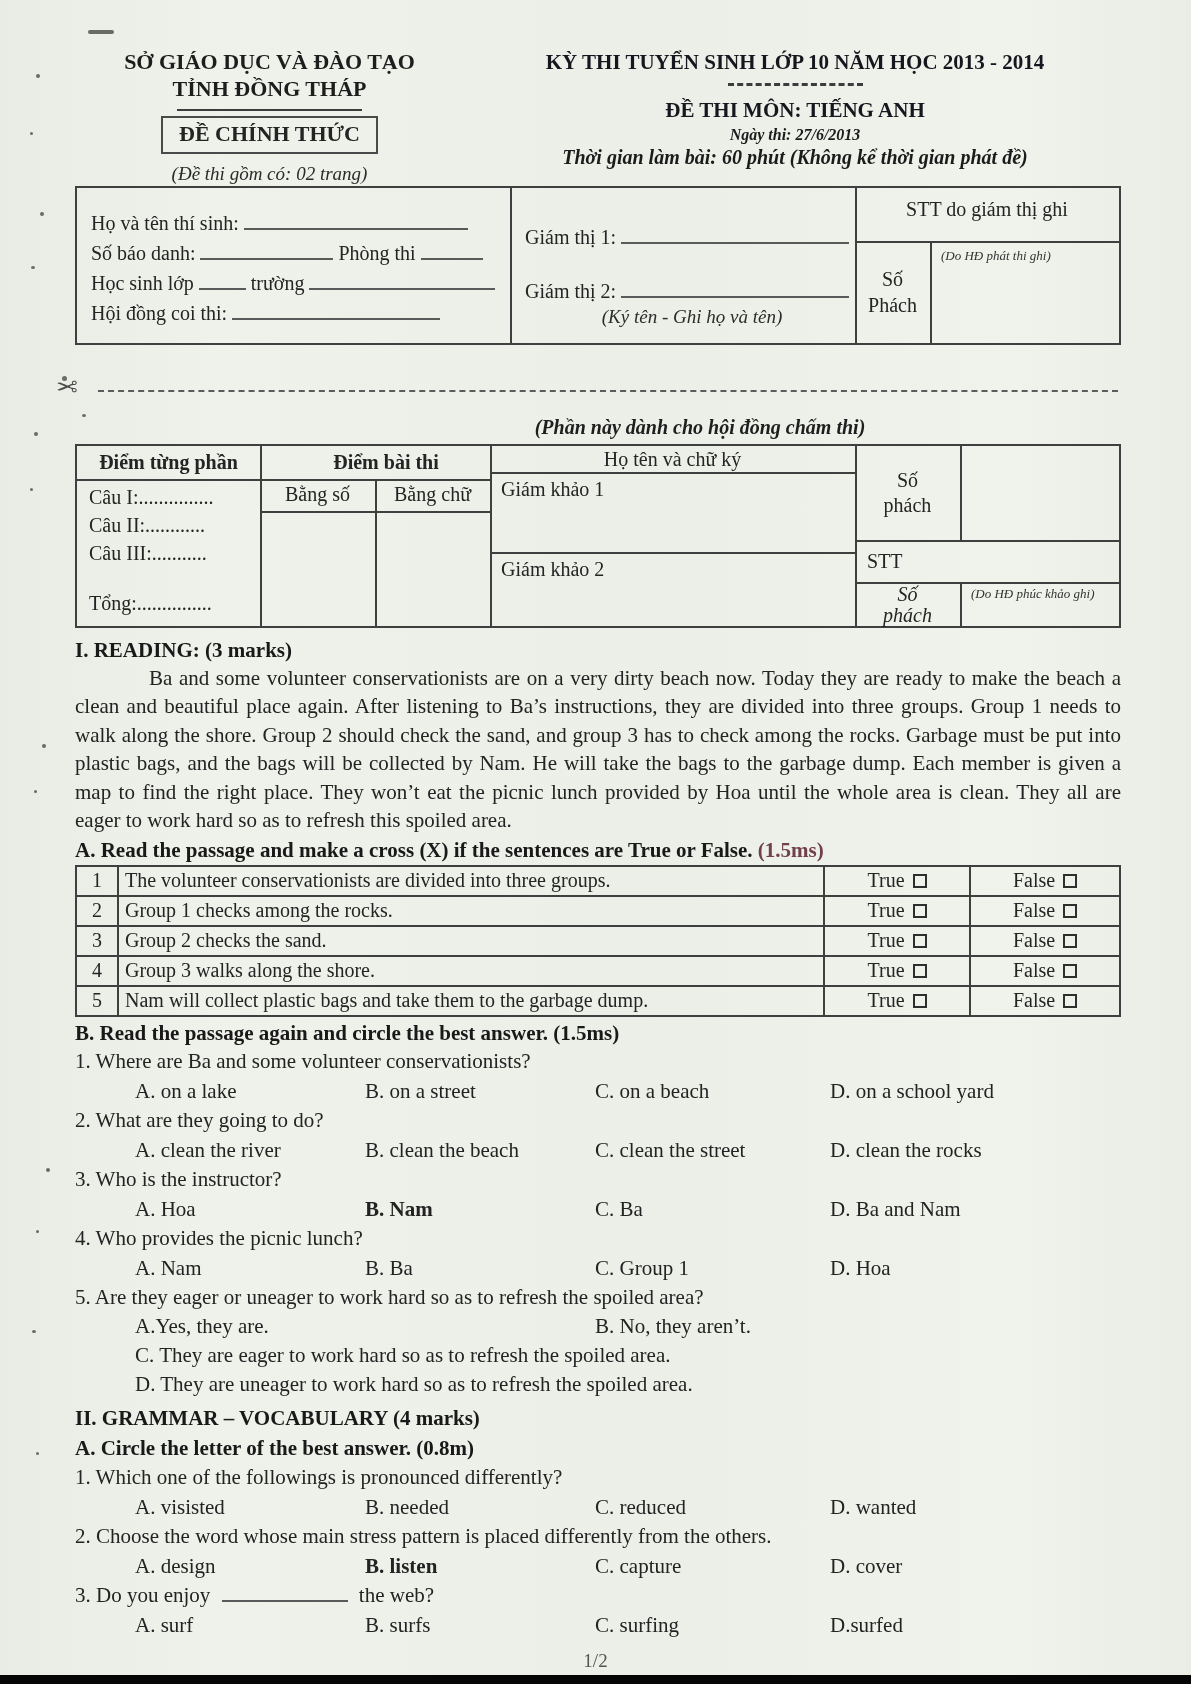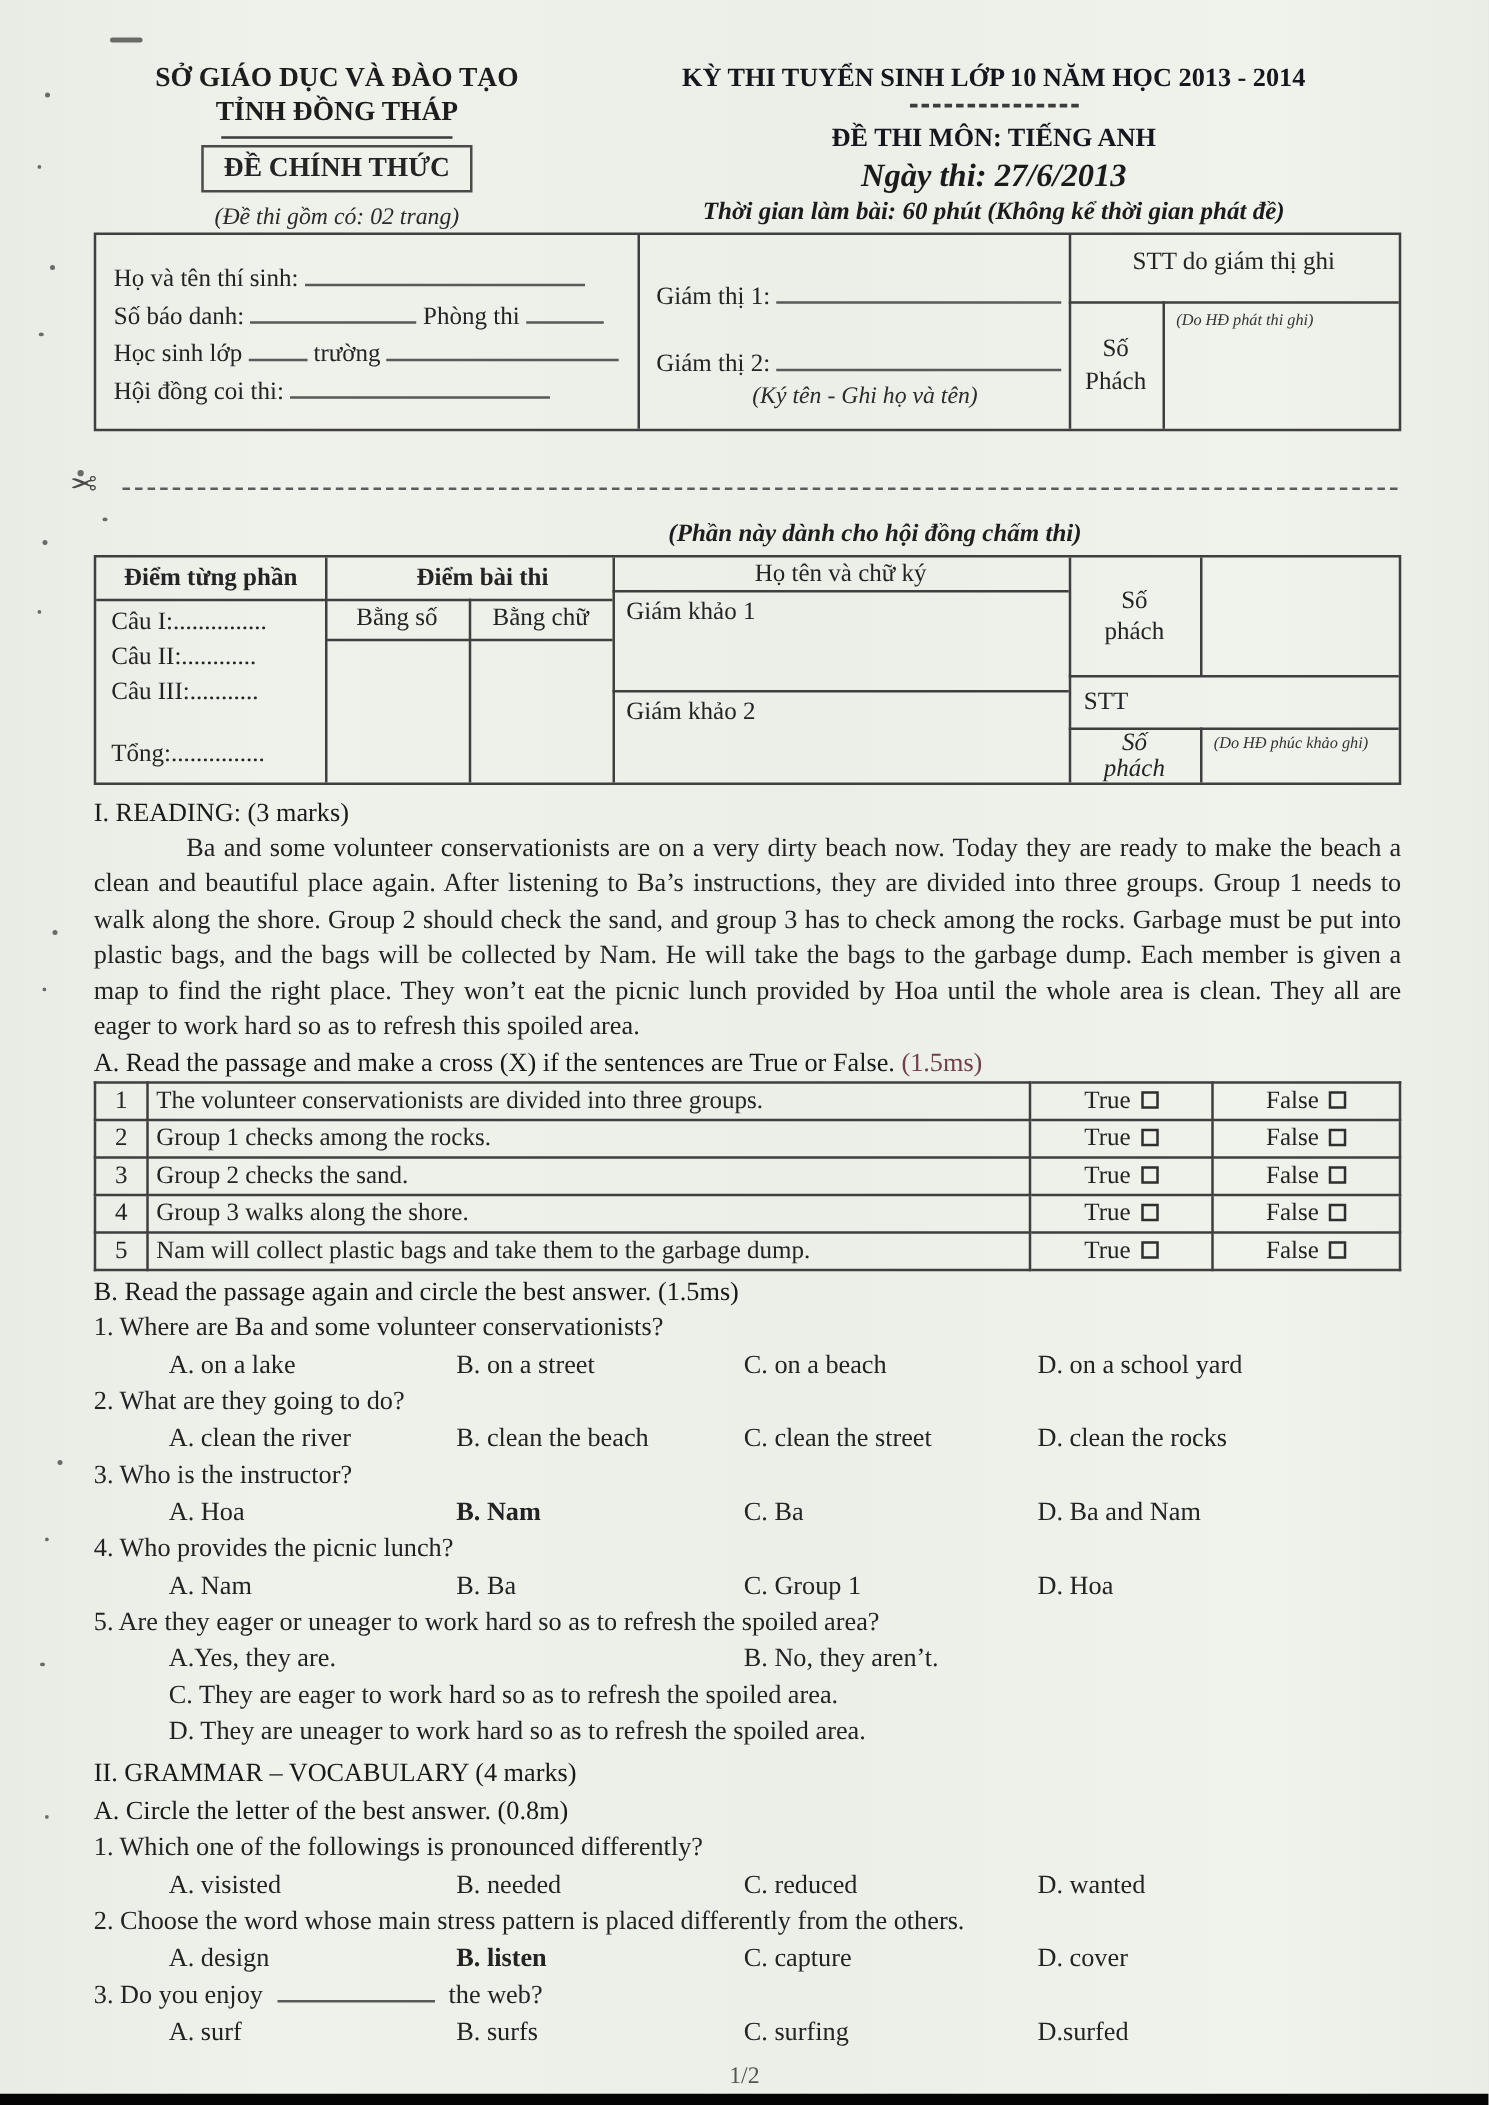--- a/index.html
+++ b/index.html
@@ -23,21 +23,21 @@
   .dash-line { height:0; border-top:3px dashed #3c3c3c; }
   .official-box { display:inline-block; border:2px solid #4a4a4a; padding:3px 16px 5px; font-size:22px; font-weight:bold; color:#242424; }
   
   .frame { position:absolute; border:2px solid #3f3f3f; }
   .vline { position:absolute; border-left:2px solid #3f3f3f; }
   .hline { position:absolute; border-top:2px solid #3f3f3f; }
   .cell-label { font-size:20px; color:#242424; white-space:nowrap; }
   .small-note { font-size:13px; font-style:italic; color:#333; }
   
   .content { position:absolute; left:75px; top:636px; width:1046px; font-size:21px; color:#232323; }
-  .sec-title { font-weight:normal; font-size:21px; line-height:28px; color:#191919; }
+  .sec-title { font-weight:bold; font-size:21px; line-height:28px; color:#191919; }
   .passage { text-align:justify; text-indent:74px; line-height:28.4px; }
   .marks-red { color:#71414a; }
   table.tf { width:100%; border-collapse:collapse; margin:1px 0 2px; }
   table.tf td { border:2px solid #3f3f3f; font-size:20px; padding:2px 6px 3px; height:27px; color:#242424; }
   td.no-col { width:42px; text-align:center; }
   td.tv-col { width:146px; text-align:center; }
   td.fv-col { width:150px; text-align:center; }
   .cb { display:inline-block; width:14px; height:14px; border:2px solid #2e2e2e; margin-left:8px; vertical-align:-1px; background:transparent; }
   .qline { line-height:29px; }
   .opts { display:grid; grid-template-columns:230px 230px 235px auto; padding-left:60px; line-height:30px; }
@@ -77,21 +77,21 @@
     <div class="ctr" style="margin-top:5px;">
       <span class="official-box">ĐỀ CHÍNH THỨC</span>
     </div>
     <div class="ctr i" style="font-size:19px;margin-top:9px;color:#2b2b2b;">(Đề thi gồm có: 02 trang)</div>
   </div>
 
   <div class="abs" style="left:465px;top:50px;width:660px;">
     <div class="exam-title ctr">KỲ THI TUYỂN SINH  LỚP 10 NĂM HỌC 2013 -  2014</div>
     <div class="dash-line" style="width:135px;margin:8px auto 0;"></div>
     <div class="exam-title ctr" style="margin-top:12px;">ĐỀ THI MÔN: TIẾNG ANH</div>
-    <div class="ctr b i" style="font-size:26px;margin-top:3px;color:#1b1b1b;">Ngày thi: 27/6/2013</div>
+    <div class="ctr b i" style="font-size:16px;margin-top:3px;color:#1b1b1b;">Ngày thi: 27/6/2013</div>
     <div class="ctr b i" style="font-size:20px;margin-top:2px;color:#1b1b1b;">Thời gian làm bài:  60  phút (Không kể thời gian phát đề)</div>
   </div>
 
   <div class="frame" style="left:75px;top:186px;width:1046px;height:159px;">
     <div class="vline" style="left:433px;top:0;height:155px;"></div>
     <div class="vline" style="left:778px;top:0;height:155px;"></div>
     <div class="hline" style="left:778px;top:53px;width:264px;"></div>
     <div class="vline" style="left:853px;top:53px;height:102px;"></div>
 
     <div class="abs cell-label" style="left:14px;top:24px;">

